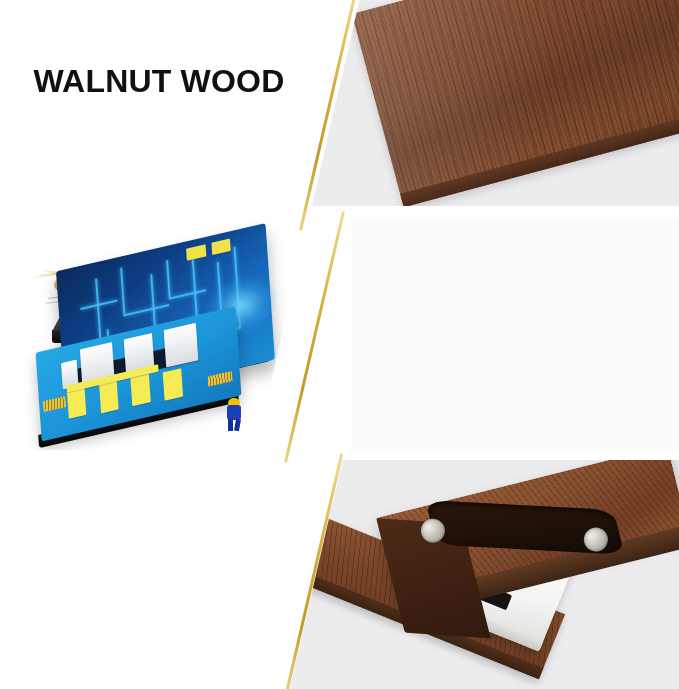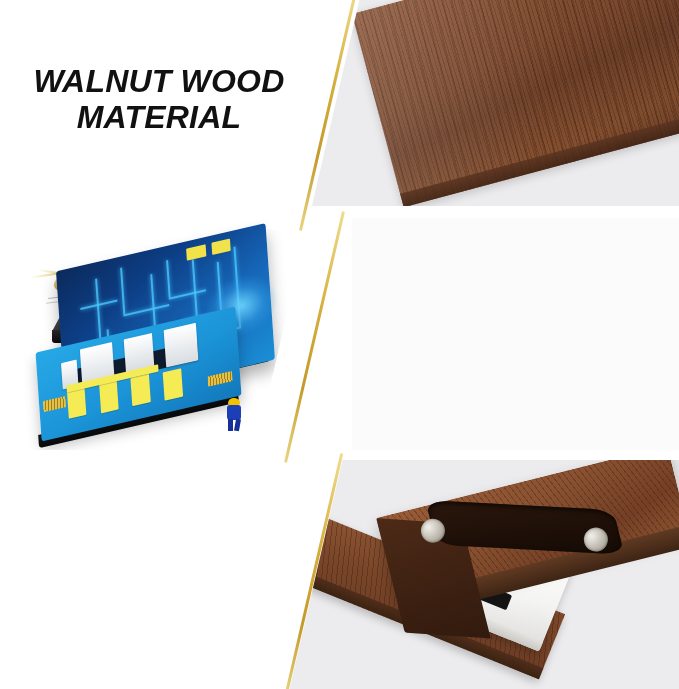--- a/index.html
+++ b/index.html
@@ -205,21 +205,21 @@
   .w2{left:282px;top:206px;width:34px;height:262px;transform:rotate(13deg);}
   .w3{left:281px;top:448px;width:34px;height:258px;transform:rotate(13deg);}
 
   
   .hgap{position:absolute;left:0;width:679px;background:#ffffff;}
   .hg1{top:206px;height:12px;}
   .hg2{top:450px;height:10px;}
 
   
   .headline{
-    position:absolute;color:#111111;letter-spacing:.2px;line-height:1.12;font-style:italic;
+    position:absolute;color:#111111;letter-spacing:.2px;line-height:1.12;
   }
   .t1{
     left:14px;top:64px;width:290px;
     font-size:32px;font-weight:700;text-align:center;
   }
   .t1 .l2{display:block;}
 </style>
 </head>
 <body>
 
@@ -229,21 +229,20 @@
 
     <div class="row1-photo">
       <div class="plank">
         <div class="plank-sheen"></div>
         <div class="plank-edge"></div>
       </div>
     </div>
 
     <div class="headline t1">
       <span>WALNUT WOOD</span>
-      <span class="l2">MATERIAL</span>
     </div>
   </div>
 
   <div class="panel row2">
 
     <div class="row2-text"></div>
 
     <div class="row2-photo">
       <div class="board-wrap">
 

